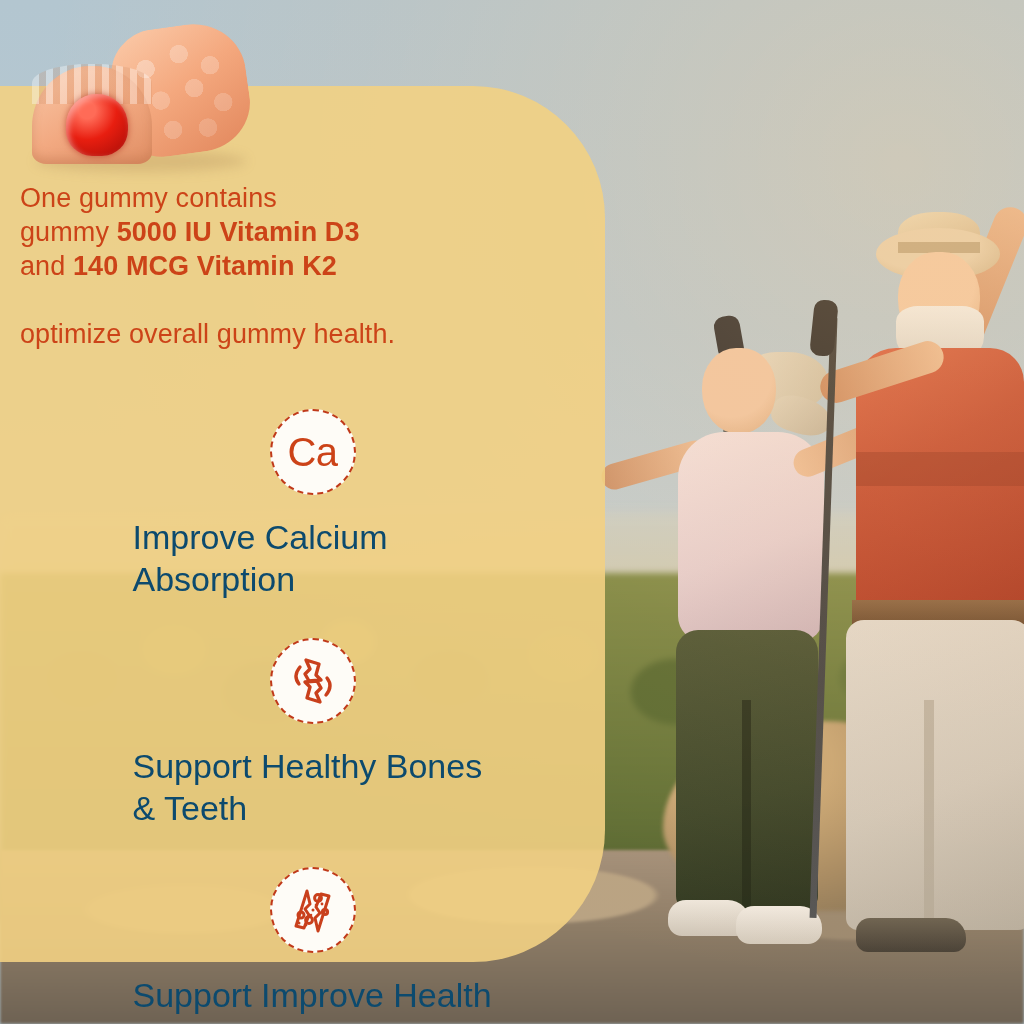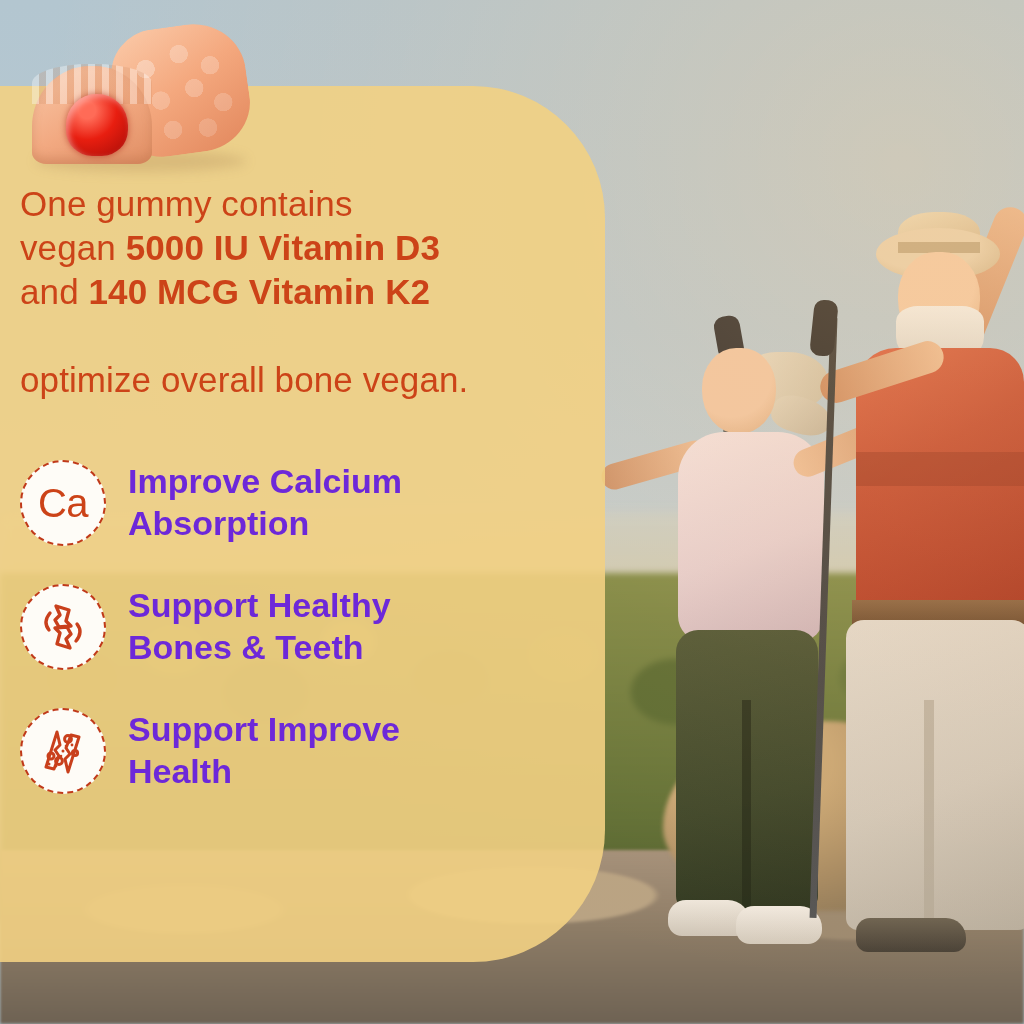--- a/index.html
+++ b/index.html
@@ -122,37 +122,37 @@
   
   #card {
     position:absolute; left:-40px; top:86px; width:645px; height:876px;
     background:rgba(242,208,131,.90);
     border-radius:0 132px 132px 0;
     padding:96px 0 0 60px;
   }
 
   
   #headline {
-    color:#CC4318; font-size:35px; line-height:1.255; letter-spacing:.1px;
+    color:#CC4318; font-size:27px; line-height:1.255; letter-spacing:.1px;
     width:490px; font-weight:400;
   }
   #headline b { font-weight:700; }
 
   
   #benefits { margin-top:58px; display:flex; flex-direction:column; gap:38px; }
-  .benefit { display:flex; align-items:center; gap:22px; }
+  .benefit { display:flex; align-items:center; gap:22px;flex-direction:column; }
   .badge {
     flex:0 0 auto; width:86px; height:86px; border-radius:50%;
     background:#FEFCF7; border:2.5px dashed #C0391A;
     display:flex; align-items:center; justify-content:center;
   }
   .badge-ca { color:#CC4318; font-size:40px; line-height:1; letter-spacing:-.5px; }
   .badge svg { display:block; }
   .benefit-label {
-    color:#6d28d9; font-size:34px; line-height:1.22; font-weight:700; width:360px;
+    color:#0c4a6e; font-size:34px; line-height:1.22; font-weight:400; width:360px;
   }
 
   
   #gummies { position:absolute; left:10px; top:8px; width:250px; height:160px; }
   .gummy { position:absolute; }
   .gummy-cut {
     left:22px; top:58px; width:120px; height:98px;
     border-radius:48% 48% 12% 12% / 62% 62% 12% 12%;
     background:linear-gradient(150deg,#F9C8A8 0%,#F2A981 52%,#E08E64 100%);
     box-shadow:inset 0 -6px 10px rgba(180,110,70,.35);
@@ -226,21 +226,21 @@
   <div class="figure m-legsplit"></div>
   <div class="figure m-shoe"></div>
   <div class="figure pole-a"></div>
   <div class="figure pole-grip"></div>
 
   <div class="sun-wash"></div>
 </div>
 
 <div id="card">
 
-  <p id="headline"><span>One gummy contains</span><br><span>vegan </span><b>5000 IU Vitamin D3</b><br><span>and </span><b>140 MCG Vitamin K2</b><br><br><span>optimize overall bone vegan.</span></p>
+  <p id="headline"><span>One gummy contains</span><br><span>gummy </span><b>5000 IU Vitamin D3</b><br><span>and </span><b>140 MCG Vitamin K2</b><br><br><span>optimize overall gummy health.</span></p>
 
   <div id="benefits">
 
     <div class="benefit">
       <div class="badge">
         <span class="badge-ca">Ca</span>
       </div>
       <div class="benefit-label">Improve Calcium Absorption</div>
     </div>
 

